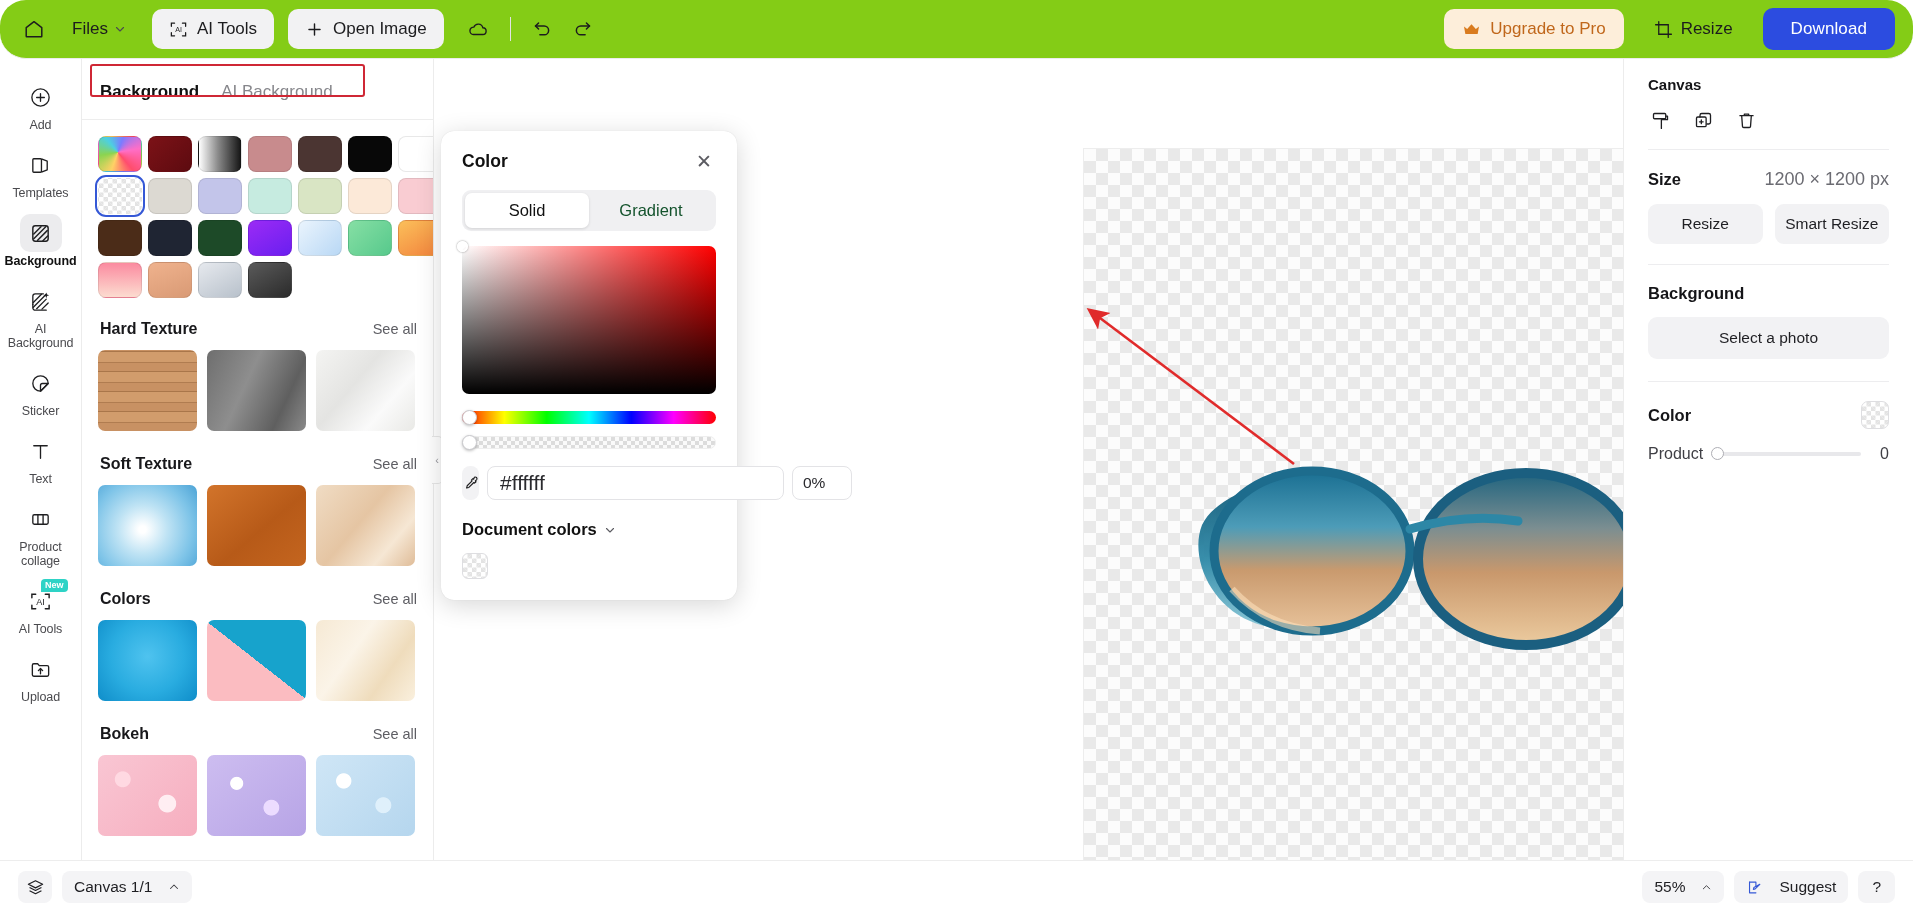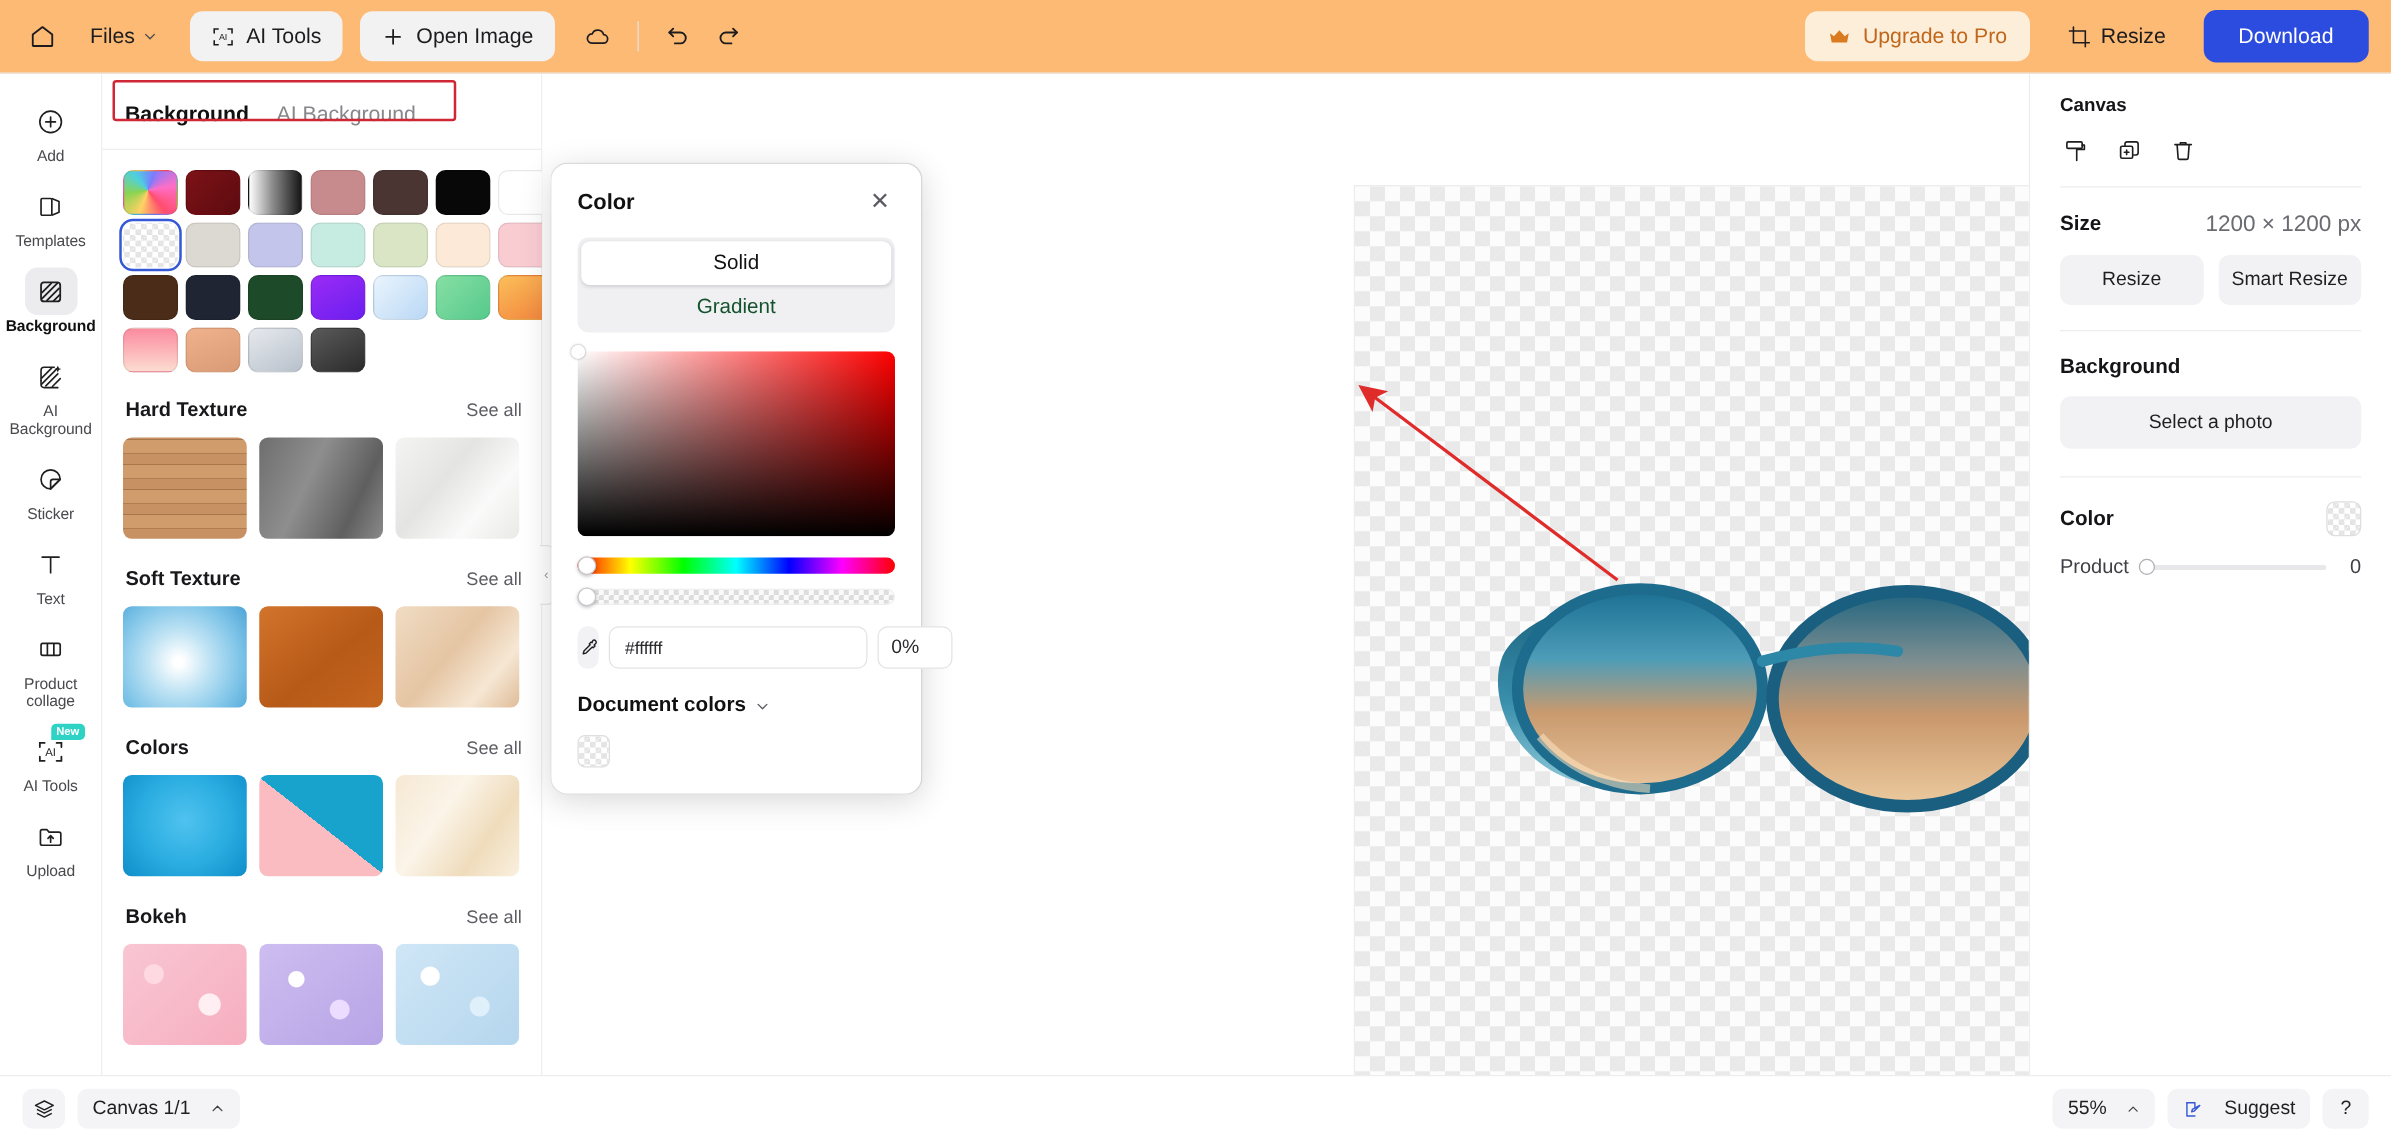--- a/index.html
+++ b/index.html
@@ -7,25 +7,25 @@
     width: 1913px; height: 913px;
     font-family: "Liberation Sans", sans-serif;
     background: #ffffff;
     overflow: hidden;
   }
   .app { position: relative; width: 1913px; height: 913px; display: flex; flex-direction: column; }
 
   
   .topbar {
     height: 59px; min-height: 59px;
-    background: #fdba74;
+    background: #84cc16;
     display: flex; align-items: center;
     padding: 0 18px 0 14px;
     border-bottom: 1px solid #ececec;
-    position: relative; z-index: 40;
+    position: relative; z-index: 40; border-radius: 26px;
   }
   .tb-icon-btn {
     width: 40px; height: 40px; border-radius: 8px;
     display: flex; align-items: center; justify-content: center;
     cursor: pointer; color: #1c1c1e;
   }
   .tb-files {
     display: flex; align-items: center; gap: 6px;
     font-size: 17px; color: #1c1c1e; padding: 8px 12px;
     border-radius: 8px; cursor: pointer; margin-left: 6px;
@@ -158,21 +158,21 @@
     position: absolute; left: 441px; top: 72px;
     width: 296px; background: #fff;
     border-radius: 13px;
     box-shadow: 0 5px 26px rgba(0,0,0,.16), 0 0 1px rgba(0,0,0,.18);
     padding: 19px 21px 21px; z-index: 60;
   }
   .cp-head { display: flex; align-items: center; justify-content: space-between; margin-bottom: 17px; }
   .cp-title { font-size: 17.5px; font-weight: bold; color: #111; }
   .cp-close { font-size: 19px; color: #5b5b61; cursor: pointer; line-height: 1; padding: 2px 4px; }
   .cp-seg {
-    display: flex; background: #f0f0f2; border-radius: 9px; padding: 3px; margin-bottom: 15px; flex-direction: column;
+    display: flex; background: #f0f0f2; border-radius: 9px; padding: 3px; margin-bottom: 15px;
   }
   .cp-seg-btn {
     flex: 1; text-align: center; padding: 8px 0; font-size: 16.5px;
     border-radius: 7px; cursor: pointer; color: #14532d;
   }
   .cp-seg-btn.active { background: #fff; color: #111; box-shadow: 0 1px 3px rgba(0,0,0,.13); }
   .sv-area {
     height: 148px; border-radius: 7px; position: relative; cursor: crosshair;
     background:
       linear-gradient(to top, #000, rgba(0,0,0,0)),
@@ -205,21 +205,21 @@
     background: #fff; border: 1px solid #c9c9cd; border-radius: 50%;
     box-shadow: 0 1px 3px rgba(0,0,0,.25);
   }
   .cp-inputs { display: flex; gap: 8px; align-items: center; margin: 17px 0 20px; }
   .eyedrop {
     width: 36px; height: 34px; border-radius: 8px; background: #f2f2f4;
     display: flex; align-items: center; justify-content: center; cursor: pointer;
   }
   .hex-input {
     flex: 1; height: 34px; border: 1px solid #e3e3e6; border-radius: 8px;
-    font-size: 14px; color: #2a2a2e; padding: 0 12px;
+    font-size: 21px; color: #2a2a2e; padding: 0 12px;
     font-family: "Liberation Sans", sans-serif; outline: none;
   }
   .alpha-input {
     width: 60px; height: 34px; border: 1px solid #e3e3e6; border-radius: 8px;
     font-size: 15.5px; color: #2a2a2e; padding: 0 10px;
     font-family: "Liberation Sans", sans-serif; outline: none;
   }
   .doc-colors-head {
     display: flex; align-items: center; gap: 7px; margin-bottom: 14px; cursor: pointer;
   }

